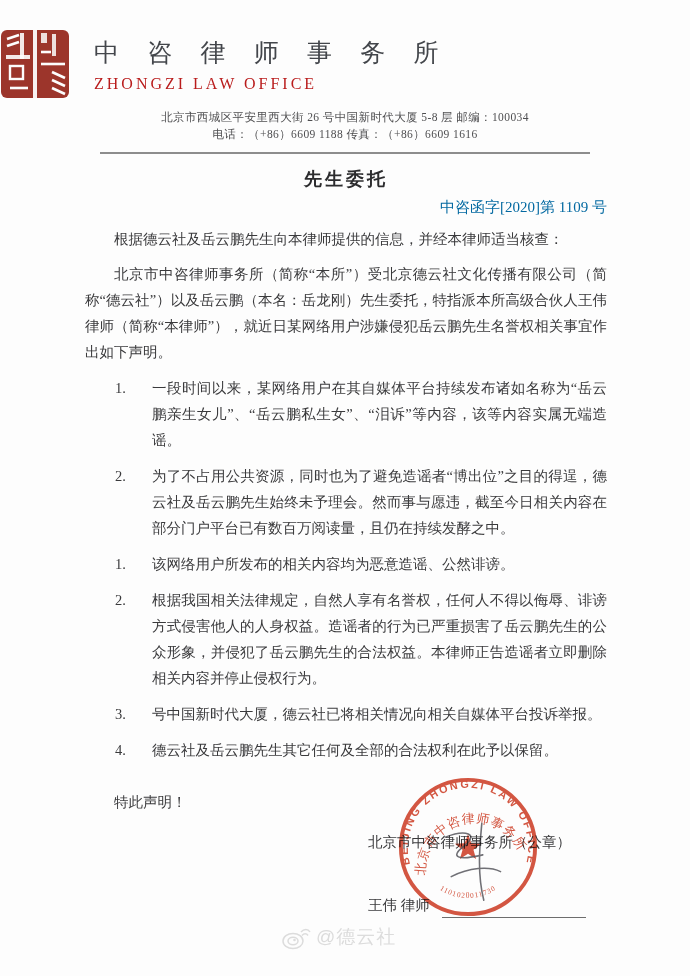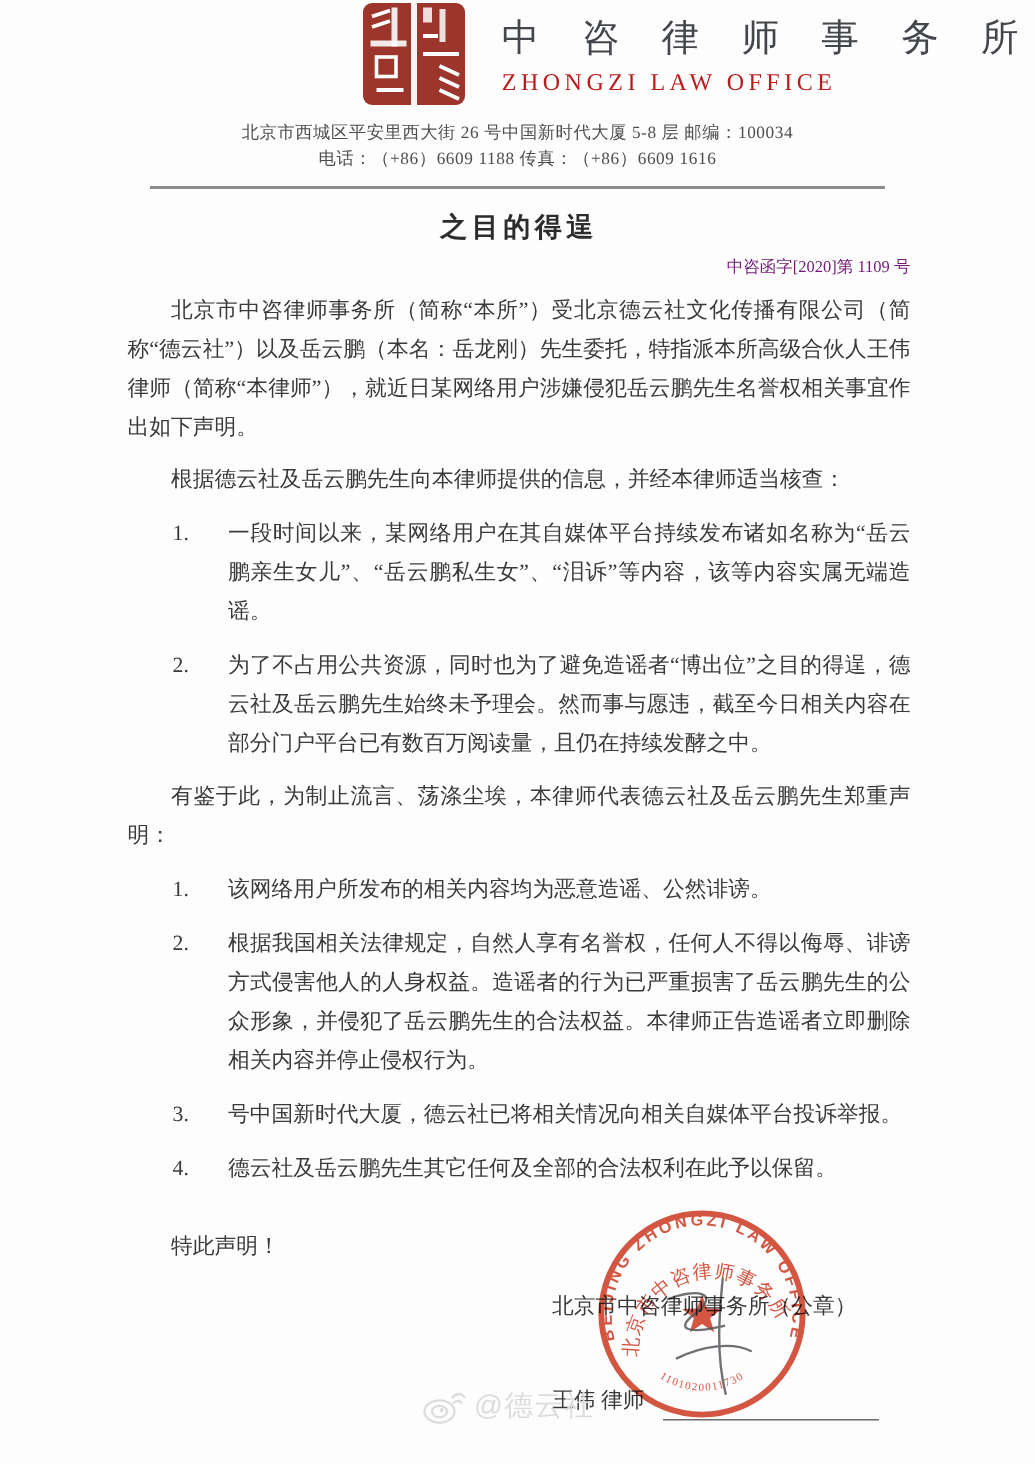--- a/index.html
+++ b/index.html
@@ -3,38 +3,38 @@
 <meta charset="utf-8">
 <style>
   * { margin:0; padding:0; box-sizing:border-box; }
   html, body { background:#ffffff; }
   .page {
     width:690px; height:976px; background:#fdfdfd; position:relative; overflow:hidden;
     font-family:"Liberation Serif","DejaVu Serif",serif; color:#3a3a3c;
     margin:0 auto;
   }
   
-  .header { display:flex; justify-content:flex-end; align-items:center; gap:24px; }
+  .header { padding-top:28px; display:flex; justify-content:flex-start; align-items:center; gap:24px; }
   .logo { width:70px; height:72px; flex:none; }
   .firmname .cn {
     font-size:25px; letter-spacing:11px; color:#43464b; white-space:nowrap; font-weight:500;
   }
   .firmname .en {
     font-size:16px; letter-spacing:3px; color:#b91c1c; margin-top:6px; white-space:nowrap;
     font-family:"Liberation Serif",serif;
   }
   .addr { text-align:center; font-size:11.5px; color:#4e4e50; margin-top:9px; line-height:17px; letter-spacing:.4px; }
   .hr { margin:9px 100px 0 100px; border-top:2px solid #8d8d8d; }
   
   .doc { margin:0 83px 0 85px; }
   .title {
     text-align:center; font-family:"Liberation Sans","DejaVu Sans",sans-serif;
     font-weight:bold; font-size:18px; color:#2c2c2e; margin-top:13px; letter-spacing:3px;
   }
-  .refno { text-align:right; font-size:11px; margin-top:7px; color:#701a75; }
+  .refno { text-align:right; font-size:15px; margin-top:7px; color:#0369a1; }
   .para { font-size:14.5px; line-height:26px; text-align:justify; text-indent:2em; margin-top:9px; }
   .row { display:flex; font-size:14.5px; line-height:26px; margin-top:10px; }
   .row .num { flex:none; width:67px; padding-left:30px; }
   .row .txt { flex:1; text-align:justify; }
   .closing { margin-top:26px; }
   
   .sig { position:relative; margin-top:14px; margin-left:283px; font-size:14.5px; height:150px; }
   .sig .firm { line-height:26px; white-space:nowrap; }
   .sig .lawyer-row { display:flex; align-items:flex-end; margin-top:37px; width:218px; }
   .sig .lawyer { line-height:26px; white-space:nowrap; }
@@ -82,36 +82,35 @@
 
   <div class="addr">
     <div>北京市西城区平安里西大街 26 号中国新时代大厦 5-8 层  邮编：100034</div>
     <div>电话：（+86）6609 1188  传真：（+86）6609 1616</div>
   </div>
 
   <div class="hr"></div>
 
   <div class="doc">
 
-    <div class="title">之目的得逞</div>
+    <div class="title">先生委托</div>
     <div class="refno">中咨函字[2020]第 1109 号</div>
 
+    <p class="para">根据德云社及岳云鹏先生向本律师提供的信息，并经本律师适当核查：</p>
     <p class="para">北京市中咨律师事务所（简称“本所”）受北京德云社文化传播有限公司（简称“德云社”）以及岳云鹏（本名：岳龙刚）先生委托，特指派本所高级合伙人王伟律师（简称“本律师”），就近日某网络用户涉嫌侵犯岳云鹏先生名誉权相关事宜作出如下声明。</p>
-    <p class="para">根据德云社及岳云鹏先生向本律师提供的信息，并经本律师适当核查：</p>
 
     <div class="row">
       <span class="num">1.</span>
       <span class="txt">一段时间以来，某网络用户在其自媒体平台持续发布诸如名称为“岳云鹏亲生女儿”、“岳云鹏私生女”、“泪诉”等内容，该等内容实属无端造谣。</span>
     </div>
     <div class="row">
       <span class="num">2.</span>
       <span class="txt">为了不占用公共资源，同时也为了避免造谣者“博出位”之目的得逞，德云社及岳云鹏先生始终未予理会。然而事与愿违，截至今日相关内容在部分门户平台已有数百万阅读量，且仍在持续发酵之中。</span>
     </div>
 
-    <p class="para">有鉴于此，为制止流言、荡涤尘埃，本律师代表德云社及岳云鹏先生郑重声明：</p>
 
     <div class="row">
       <span class="num">1.</span>
       <span class="txt">该网络用户所发布的相关内容均为恶意造谣、公然诽谤。</span>
     </div>
     <div class="row">
       <span class="num">2.</span>
       <span class="txt">根据我国相关法律规定，自然人享有名誉权，任何人不得以侮辱、诽谤方式侵害他人的人身权益。造谣者的行为已严重损害了岳云鹏先生的公众形象，并侵犯了岳云鹏先生的合法权益。本律师正告造谣者立即删除相关内容并停止侵权行为。</span>
     </div>
     <div class="row">

